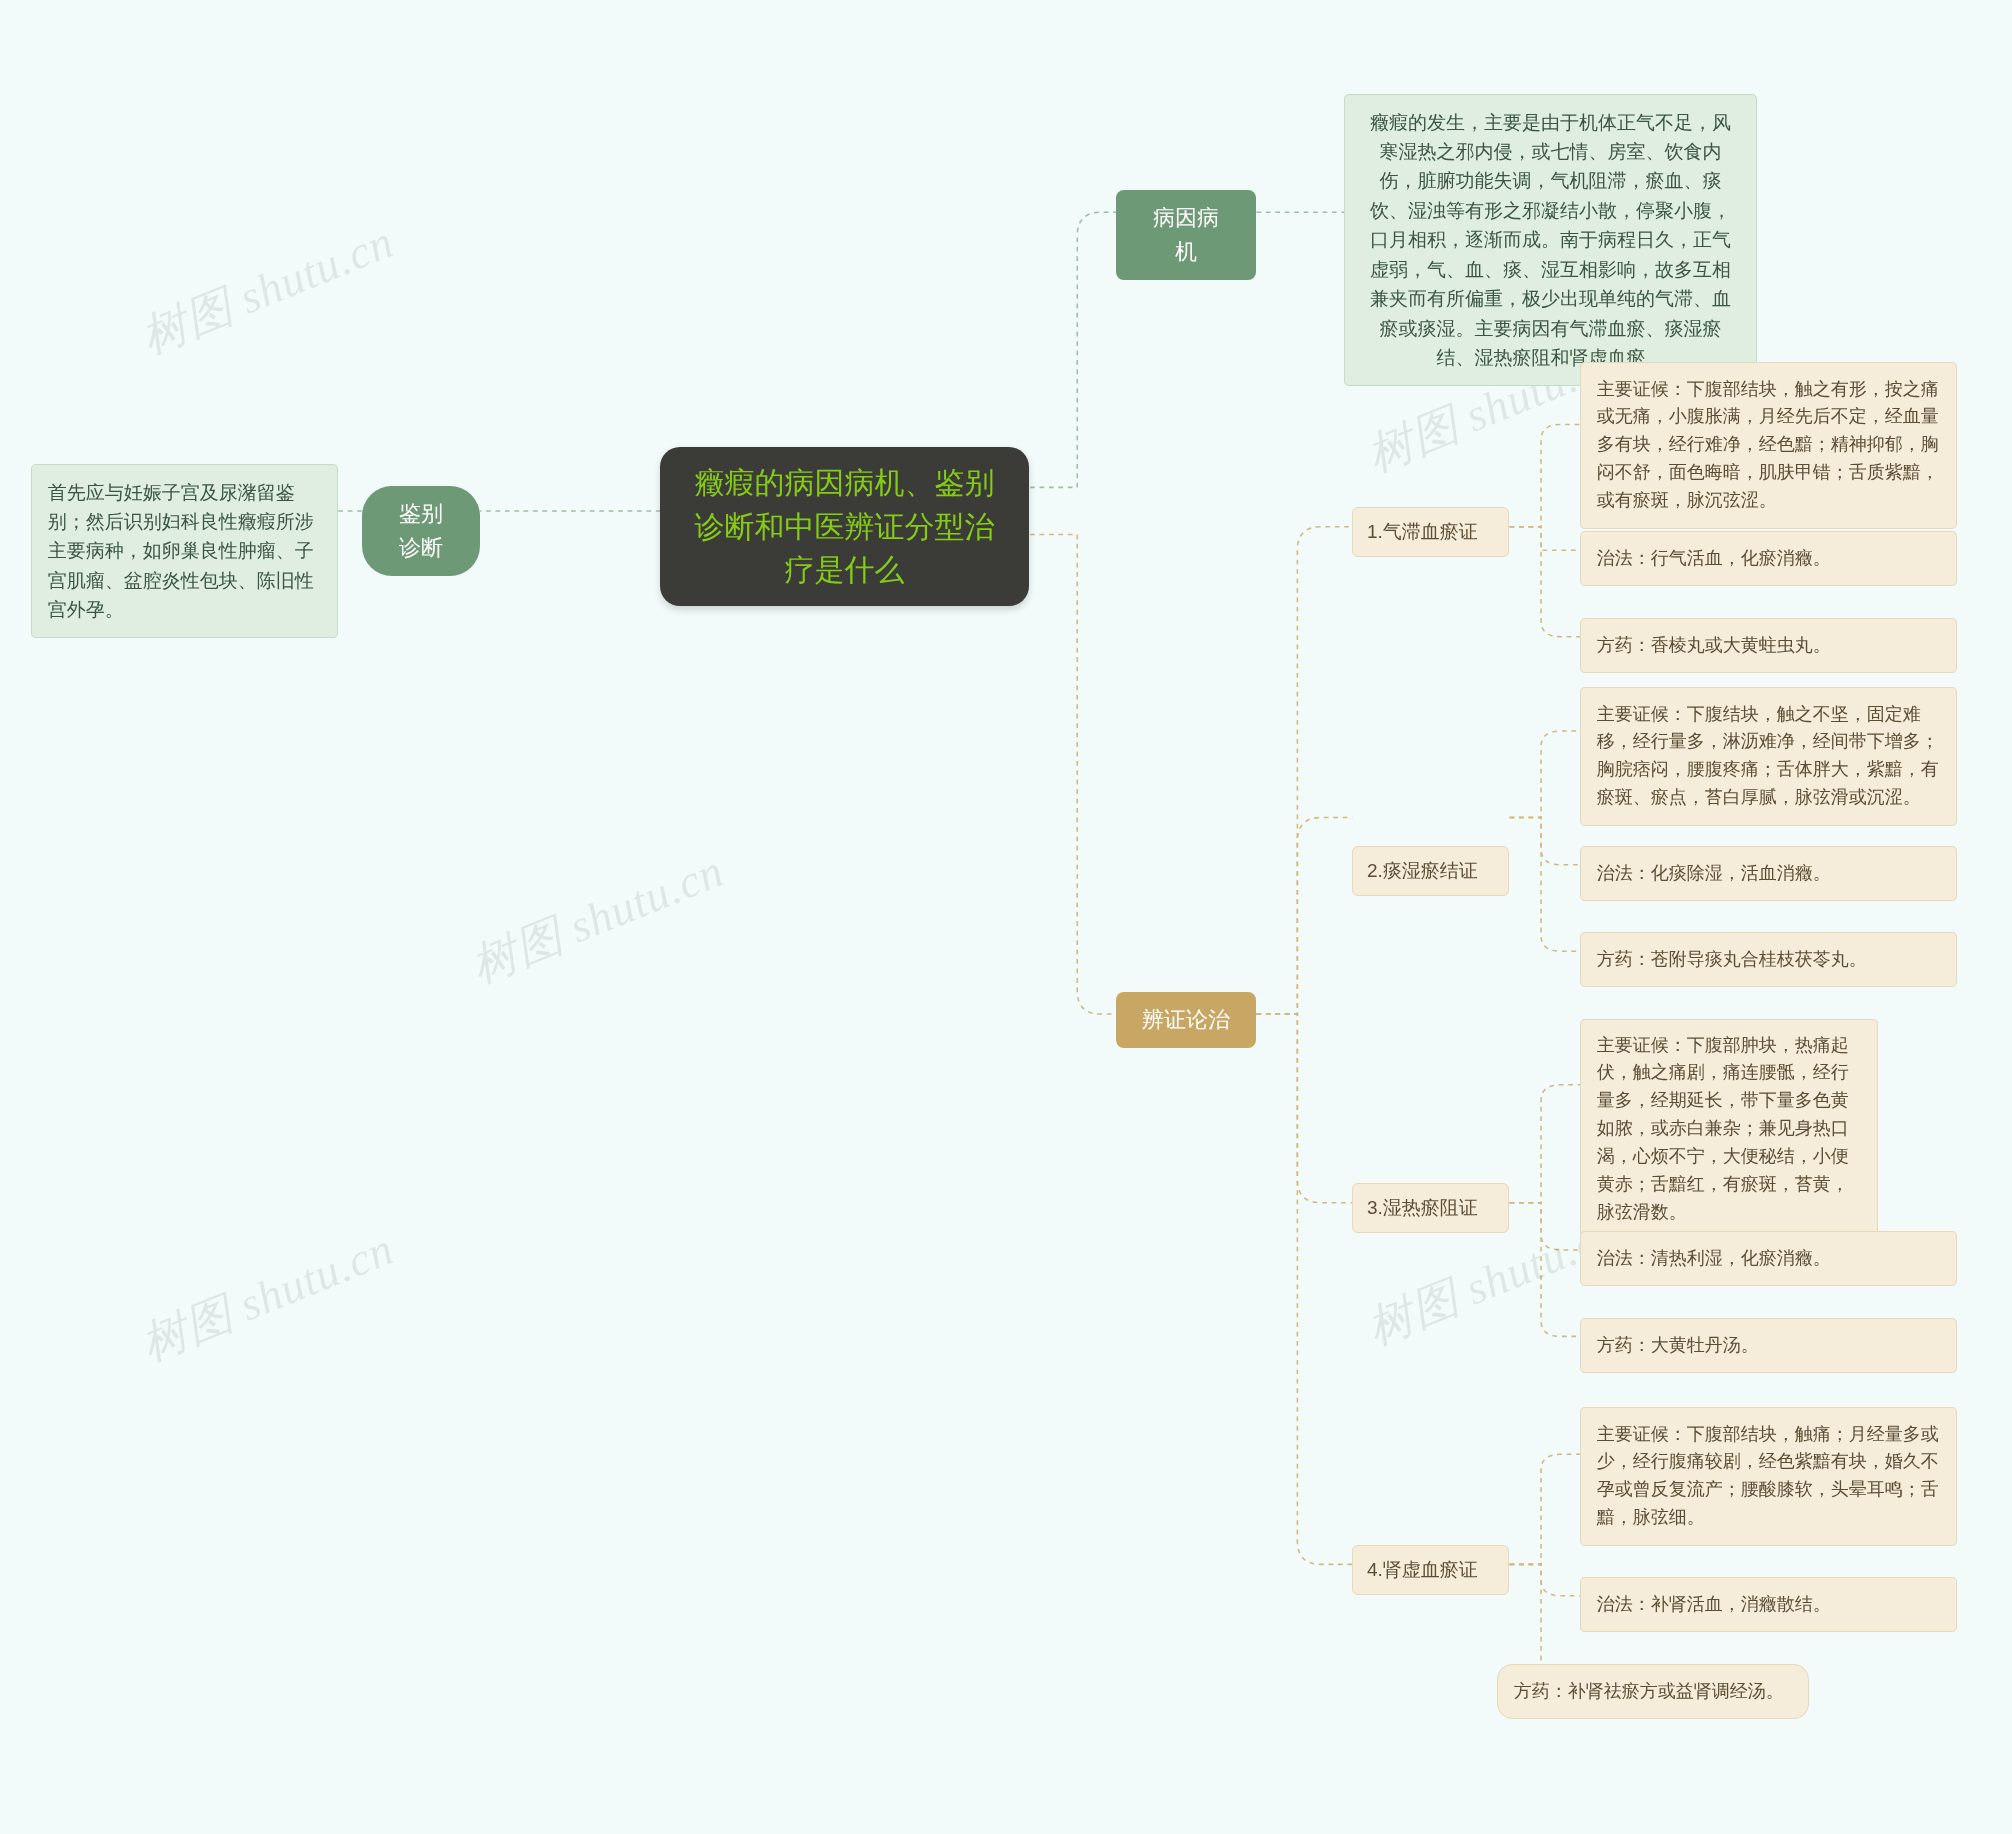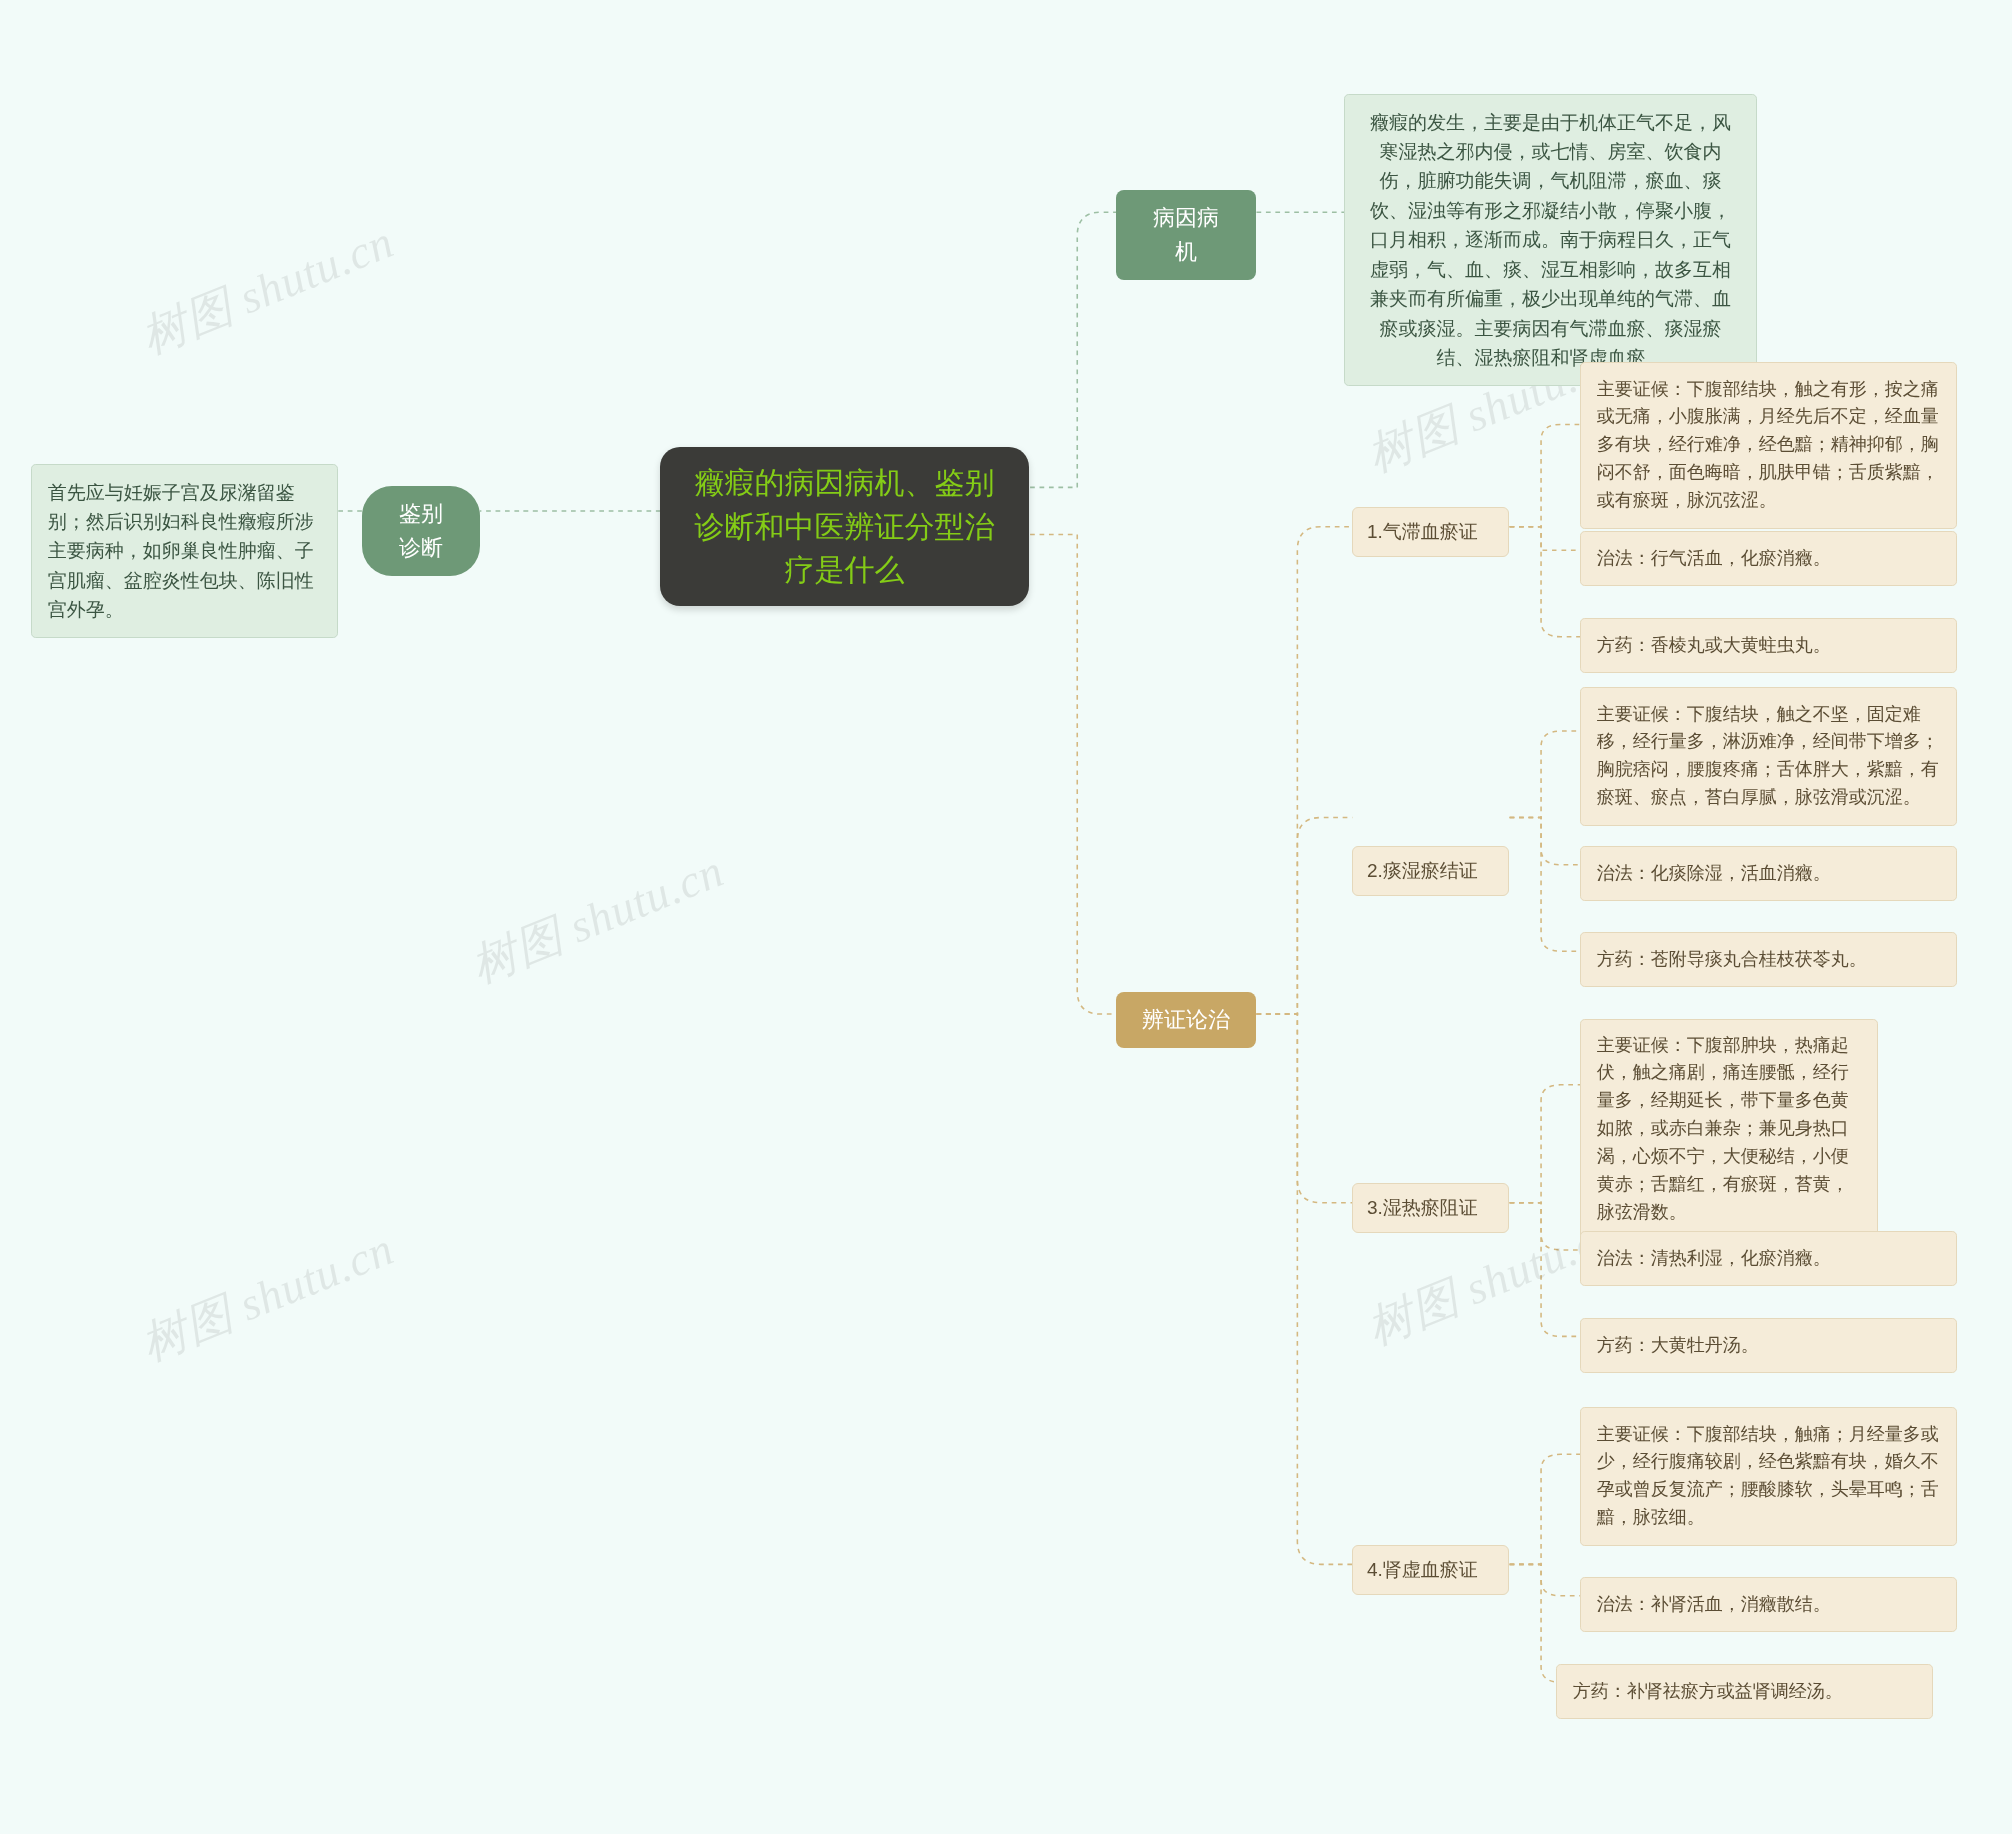--- a/index.html
+++ b/index.html
@@ -155,16 +155,16 @@
   <div class="node leaf-tan leaf-sm" style="left:1580px; top:932px; width:377px;">方药：苍附导痰丸合桂枝茯苓丸。</div>
 
   <div class="node sub-tan" style="left:1352px; top:1183px; width:157px;">3.湿热瘀阻证</div>
   <div class="node leaf-tan leaf-sm" style="left:1580px; top:1019px; width:298px;font-family:Liberation Mono, monospace;">主要证候：下腹部肿块，热痛起伏，触之痛剧，痛连腰骶，经行量多，经期延长，带下量多色黄如脓，或赤白兼杂；兼见身热口渴，心烦不宁，大便秘结，小便黄赤；舌黯红，有瘀斑，苔黄，脉弦滑数。</div>
   <div class="node leaf-tan leaf-sm" style="left:1580px; top:1231px; width:377px;">治法：清热利湿，化瘀消癥。</div>
   <div class="node leaf-tan leaf-sm" style="left:1580px; top:1318px; width:377px;">方药：大黄牡丹汤。</div>
 
   <div class="node sub-tan" style="left:1352px; top:1545px; width:157px;">4.肾虚血瘀证</div>
   <div class="node leaf-tan leaf-sm" style="left:1580px; top:1407px; width:377px;">主要证候：下腹部结块，触痛；月经量多或少，经行腹痛较剧，经色紫黯有块，婚久不孕或曾反复流产；腰酸膝软，头晕耳鸣；舌黯，脉弦细。</div>
   <div class="node leaf-tan leaf-sm" style="left:1580px; top:1577px; width:377px;">治法：补肾活血，消癥散结。</div>
-  <div class="node leaf-tan leaf-sm" style="left:1556px; top:1664px; width:377px;">方药：补肾祛瘀方或益肾调经汤。</div>
+  <div class="node leaf-tan leaf-sm" style="left:1497px; top:1664px; width:312px;border-radius:15px;">方药：补肾祛瘀方或益肾调经汤。</div>
 
 </div>
 
 
 </body></html>

